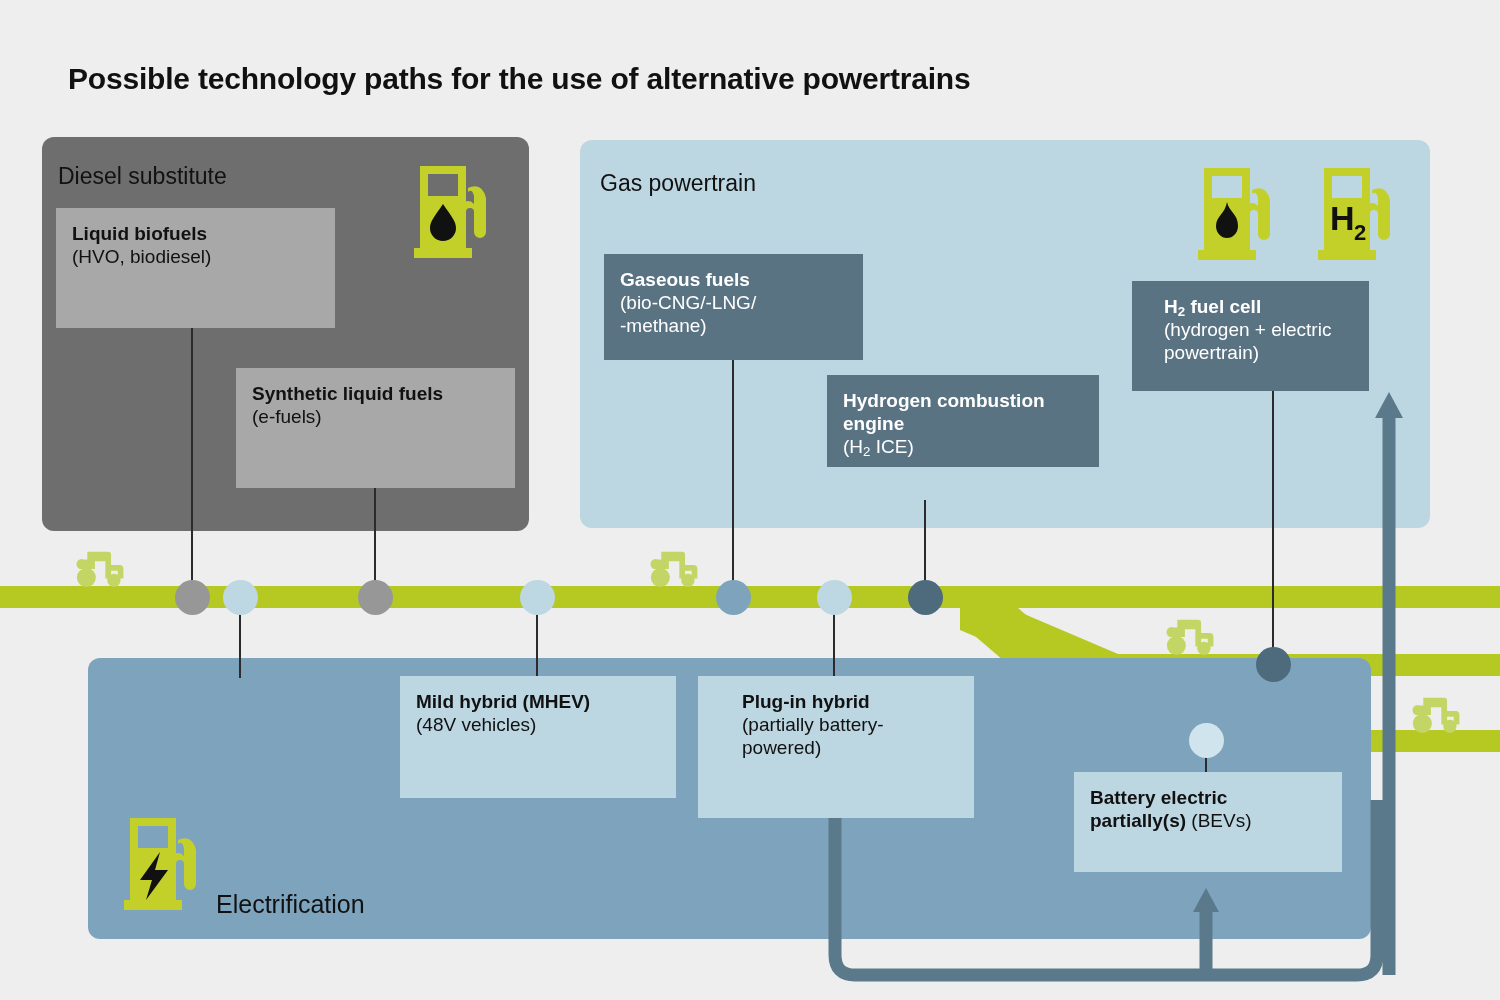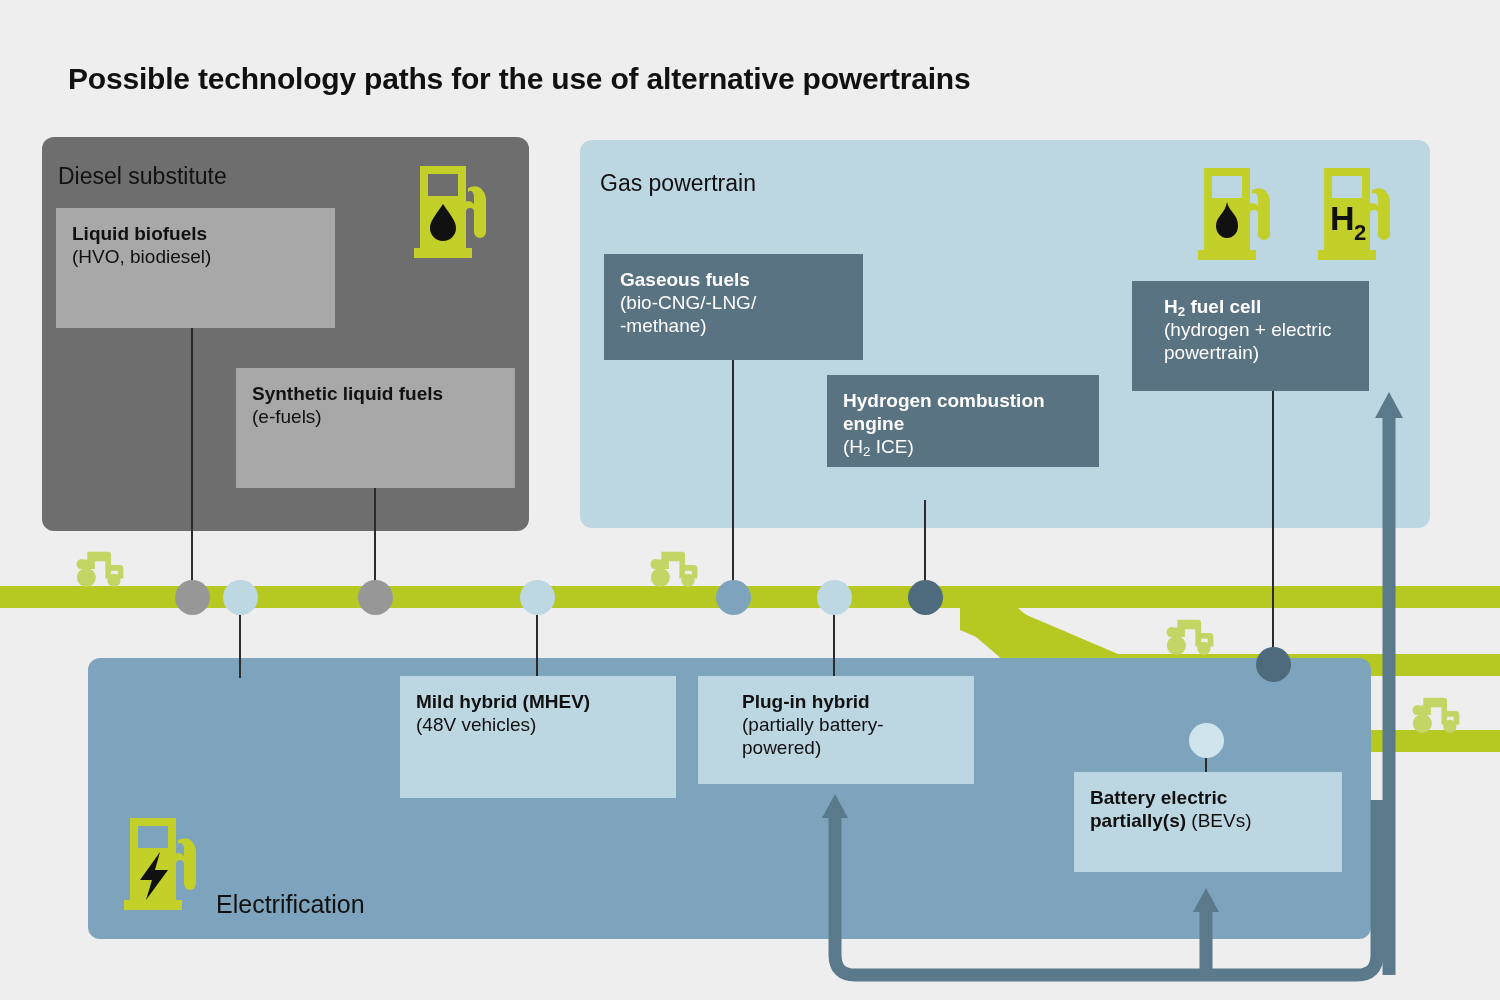--- a/index.html
+++ b/index.html
@@ -51,21 +51,21 @@
   .card-slate{background:#5a7383;color:#ffffff;}
   .card-lightblue{background:#bcd6e2;color:#111111;}
 
   #card-biofuels{left:56px;top:208px;width:279px;height:120px;}
   #card-efuels{left:236px;top:358px;width:279px;height:120px;margin-top:10px;}
   #card-gaseous{left:604px;top:254px;width:259px;height:106px;}
   #card-hice{left:790px;top:375px;width:272px;height:92px;margin-left:37px;}
   #card-h2fc{left:1132px;top:281px;width:237px;height:110px;padding-left:32px;}
   #card-micro{left:104px;top:676px;width:276px;height:122px;}
   #card-mild{left:400px;top:676px;width:276px;height:122px;}
-  #card-plugin{left:698px;top:676px;width:276px;height:108px;padding-left:44px;}
+  #card-plugin{left:698px;top:676px;width:276px;height:142px;padding-left:44px;}
   #card-bev{left:1074px;top:772px;width:268px;height:100px;}
 
   sub{font-size:0.70em;vertical-align:baseline;position:relative;bottom:-0.22em;}
 
   
   #title-diesel{left:58px;top:163px;color:#111111;}
   #title-gas{left:600px;top:170px;color:#111111;}
   #title-elec{left:216px;top:890px;color:#111111;font-size:25px;}
 
   

